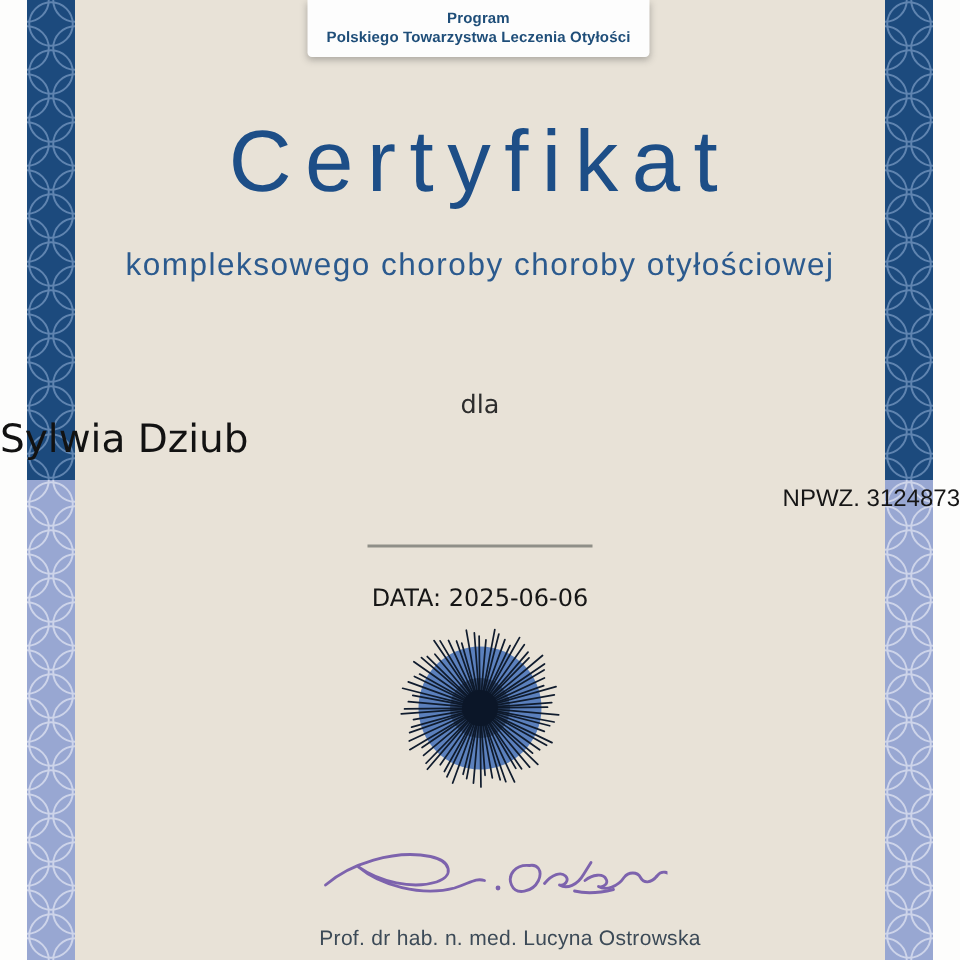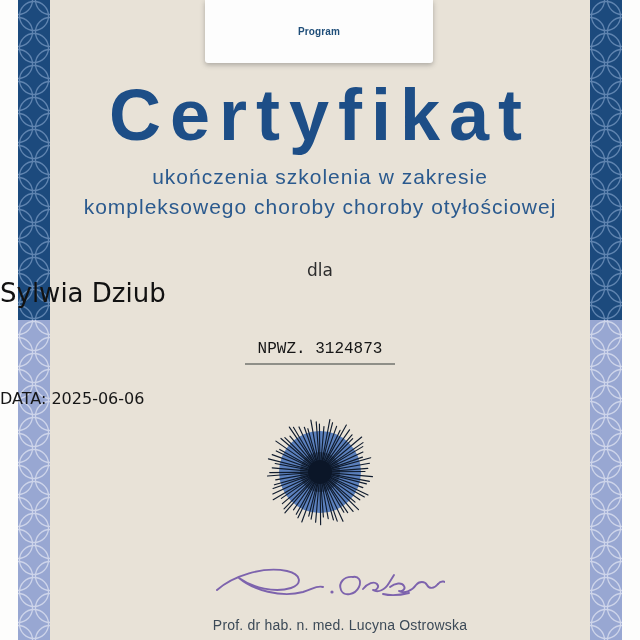--- a/index.html
+++ b/index.html
@@ -7,52 +7,52 @@
     width:640px;height:640px;position:relative;overflow:hidden;
     background:#fdfdfc;
     font-family:"Liberation Sans",sans-serif;
   }
   .page{position:absolute;inset:0;}
   .parchment{position:absolute;left:18px;top:0;width:604px;height:640px;background:#e8e2d7;}
   .band{position:absolute;top:0;width:32px;height:640px;}
   .band-left{left:18px;}
   .band-right{left:590px;}
   .header-box{
-    position:absolute;left:205px;top:0;width:228px;height:63px;
+    position:absolute;left:205px;top:0;width:228px;height:38px;
     background:#fdfdfd;border-radius:0 0 3px 3px;
     box-shadow:0 2px 5px rgba(60,60,60,.35);
     display:flex;flex-direction:column;justify-content:center;align-items:center;
     text-align:center;color:#1f4e79;font-size:10px;font-weight:700;line-height:13px;
     letter-spacing:.1px;
   }
   .title{
     position:absolute;left:0;top:74px;width:100%;text-align:center;
-    color:#1d4e87;font-size:72px;font-weight:700;letter-spacing:9px;
+    color:#1d4e87;font-size:58px;font-weight:400;letter-spacing:9px;
   }
   .subtitle{
     position:absolute;left:0;top:162px;width:100%;text-align:center;
     color:#2b5a8e;font-size:21px;font-weight:400;line-height:30px;letter-spacing:1px;
   }
   .dla{
     position:absolute;left:0;top:260px;width:100%;text-align:center;
     color:#2d2d2d;font-size:17px;font-family:"DejaVu Sans",sans-serif;
   }
   .name{
     position:absolute;left:0;top:278px;width:100%;text-align:left;
     color:#121212;font-size:26px;font-family:"DejaVu Sans",sans-serif;
   }
   .npwz{
-    position:absolute;left:0;top:340px;width:100%;text-align:center;
-    color:#161616;font-size:16px;font-family:Liberation Mono, monospace;
+    position:absolute;left:0;top:324px;width:100%;text-align:right;
+    color:#161616;font-size:16px;font-family:Liberation Sans, sans-serif;
   }
   .npwz-rule{
     position:absolute;left:245px;top:363px;width:150px;height:2px;background:#8f8f88;
   }
   .datum{
-    position:absolute;left:0;top:389px;width:100%;text-align:left;
+    position:absolute;left:0;top:389px;width:100%;text-align:center;
     color:#161616;font-size:16px;font-family:"DejaVu Sans",sans-serif;
   }
   .starburst{position:absolute;left:260px;top:412px;width:120px;height:120px;}
   .signature{position:absolute;left:205px;top:550px;width:240px;height:70px;}
   .signer{
     position:absolute;left:0;top:617px;width:100%;text-align:center;
     color:#3c4a57;font-size:14px;font-weight:400;letter-spacing:.2px;margin-left:20px;
   }
 </style>
 </head>
@@ -89,26 +89,26 @@
     <rect x="0" y="320" width="32" height="320" fill="url(#ringsLight)"></rect>
   </svg>
 
   <svg class="band band-right" width="32" height="640" xmlns="http://www.w3.org/2000/svg">
     <rect x="0" y="0" width="32" height="320" fill="url(#ringsDark)"></rect>
     <rect x="0" y="320" width="32" height="320" fill="url(#ringsLight)"></rect>
   </svg>
 
   <div class="header-box">
     <div>Program</div>
+    <div>Polskiego Towarzystwa Leczenia Otyłości</div>
   </div>
 
   <div class="title">Certyfikat</div>
 
   <div class="subtitle">
-    <div>ukończenia szkolenia w zakresie</div>
     <div>kompleksowego choroby choroby otyłościowej</div>
   </div>
 
   <div class="dla">dla</div>
   <div class="name">Sylwia Dziub</div>
 
   <div class="npwz">NPWZ. 3124873</div>
   <div class="npwz-rule"></div>
 
   <div class="datum">DATA: 2025-06-06</div>

